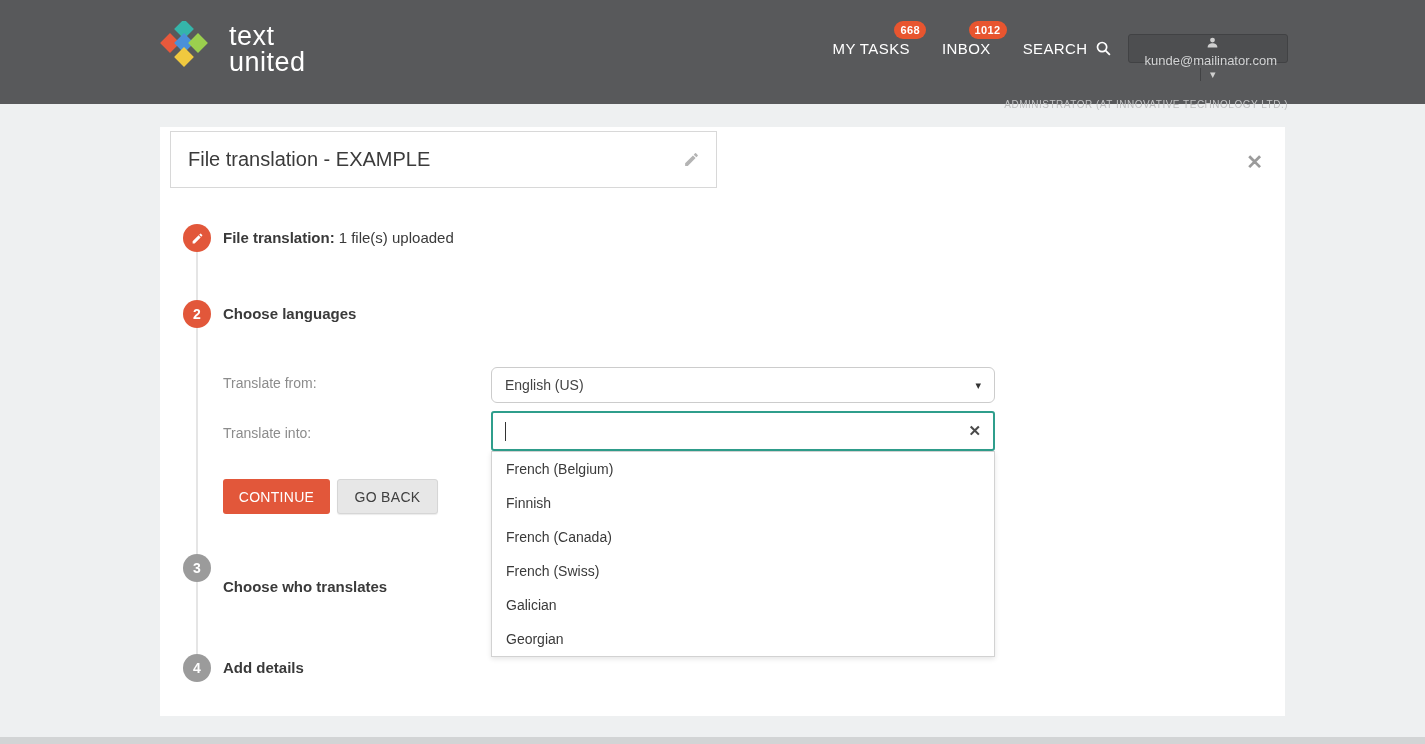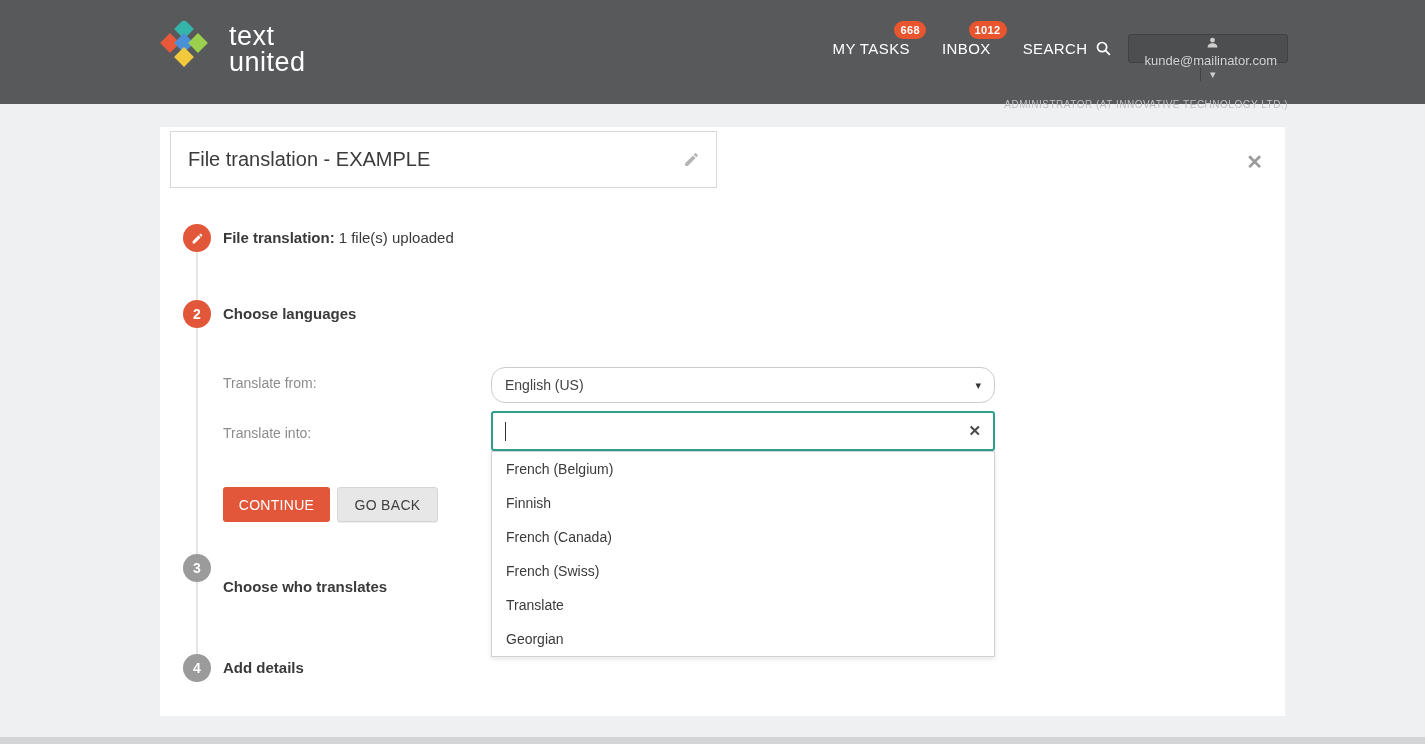--- a/index.html
+++ b/index.html
@@ -39,31 +39,31 @@
   .t1 { top:103px; }
   .t2 { top:179px; }
   .t3 { top:433px;margin-top:19px; }
   .t4 { top:533px; }
   .step-sub { font-weight:normal; color:#3a3a3a; margin-left:4px; }
 
   
   .field-label { position:absolute; left:63px; font-size:14px; color:#8c8c8c; }
   .lbl-from { top:248px; }
   .lbl-into { top:298px; }
-  .select-box { position:absolute; left:331px; top:240px; width:504px; height:36px; border:1px solid #cccccc; border-radius:14px; background:#fff; display:flex; align-items:center; justify-content:space-between; padding:0 13px; cursor:pointer; }
+  .select-box { position:absolute; left:331px; top:240px; width:504px; height:36px; border:1px solid #cccccc; border-radius:6px; background:#fff; display:flex; align-items:center; justify-content:space-between; padding:0 13px; cursor:pointer; }
   .select-value { font-size:14px; color:#434343; }
   .select-caret { color:#333; font-size:11px; }
   .input-box { position:absolute; left:331px; top:284px; width:504px; height:40px; border:2px solid #2f9e8c; border-radius:3px; background:#fff; display:flex; align-items:center; justify-content:space-between; padding:0 12px; }
   .text-caret { width:1px; height:19px; background:#333; animation:blink 1s step-end infinite; }
   @keyframes blink { 50% { opacity:0; } }
   .clear-icon { color:#4a4a4a; font-size:15px; font-weight:bold; cursor:pointer; }
   .options-panel { position:absolute; left:331px; top:324px; width:504px; background:#ffffff; border:1px solid #d2d2d2; box-shadow:0 2px 5px rgba(0,0,0,0.1); }
   .option { height:34px; line-height:34px; padding-left:14px; font-size:14px; color:#3a3a3a; cursor:pointer; }
 
-  .btn { position:absolute; top:352px; height:35px; border:none; border-radius:3px; font-size:14px; letter-spacing:0.3px; cursor:pointer; font-family:"Liberation Sans", sans-serif;margin-top:8px; }
+  .btn { position:absolute; top:352px; height:35px; border:none; border-radius:3px; font-size:14px; letter-spacing:0.3px; cursor:pointer; font-family:"Liberation Sans", sans-serif; }
   .btn-continue { left:63px; width:107px; background:#e2573a; color:#ffffff; }
   .btn-goback { left:177px; width:101px; background:#e7e7e7; color:#404040; border:1px solid #d6d6d6; box-shadow:0 1px 1px rgba(0,0,0,0.08); }
 
   .bottom-strip { position:absolute; left:0; bottom:0; width:100%; height:7px; background:#d2d4d5; }
 </style>
 </head>
 <body>
 
 <div class="page">
 
@@ -158,21 +158,21 @@
     <div class="input-box">
       <span class="text-caret"></span>
       <span class="clear-icon">✕</span>
     </div>
 
     <div class="options-panel">
       <div class="option">French (Belgium)</div>
       <div class="option">Finnish</div>
       <div class="option">French (Canada)</div>
       <div class="option">French (Swiss)</div>
-      <div class="option">Translate</div>
+      <div class="option">Galician</div>
       <div class="option">Georgian</div>
     </div>
 
     <button class="btn btn-continue">CONTINUE</button>
     <button class="btn btn-goback">GO BACK</button>
   </div>
 
   <div class="bottom-strip"></div>
 </div>
 

